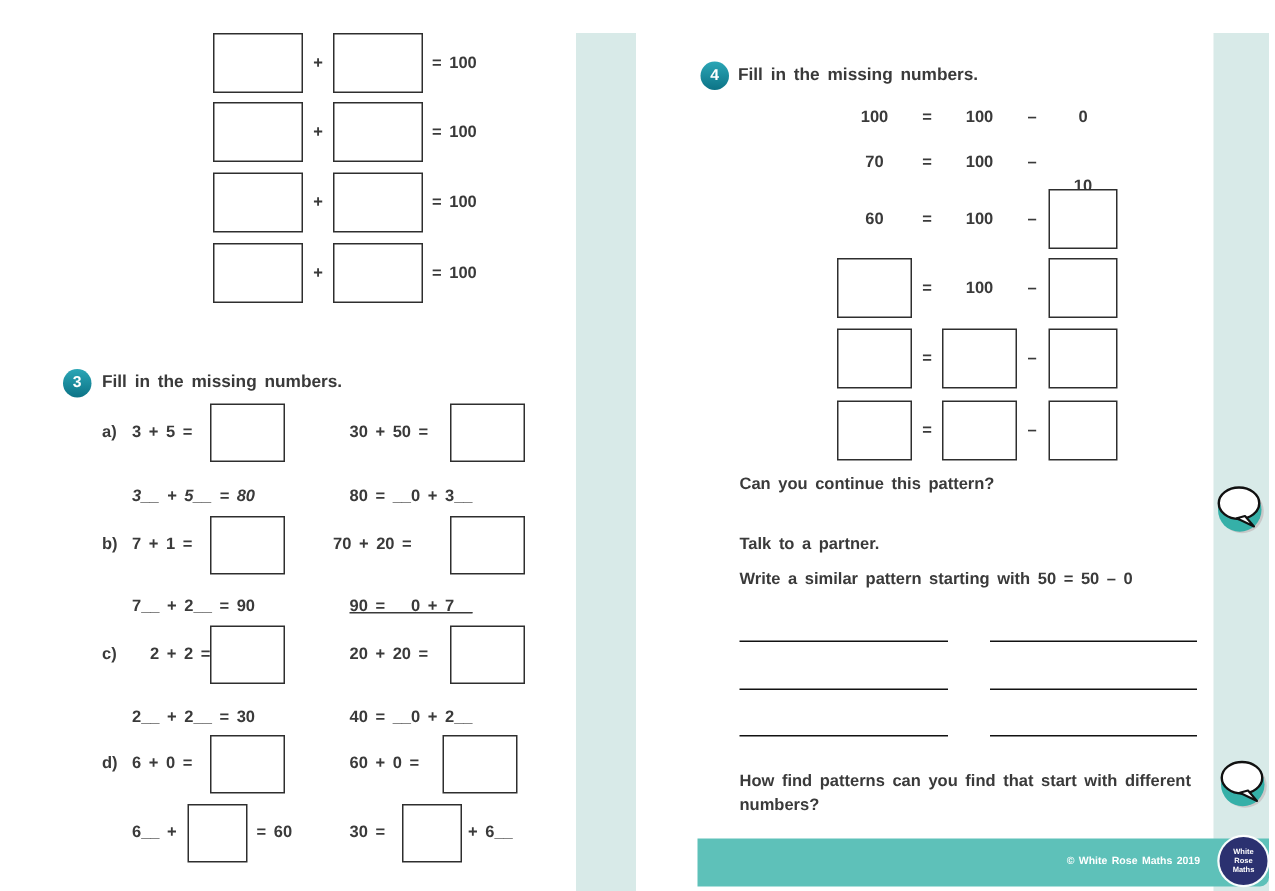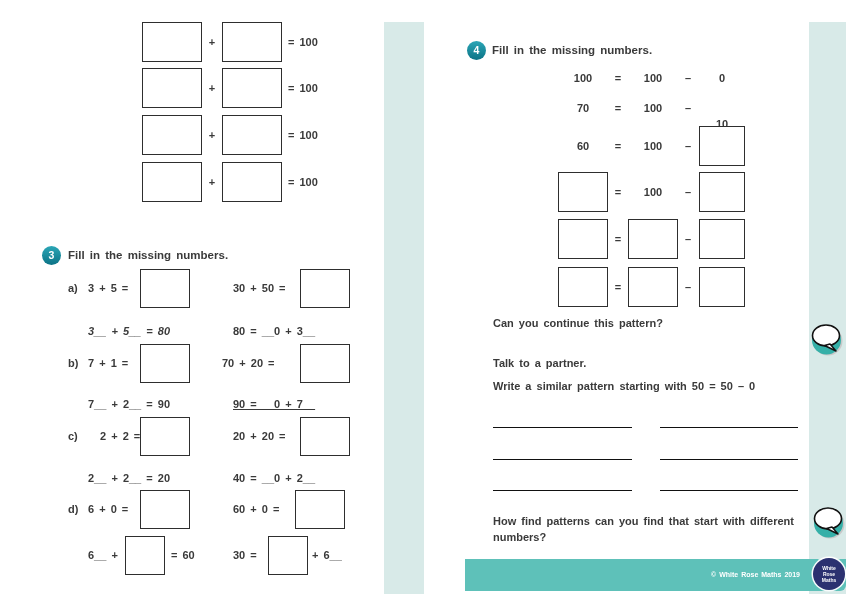--- a/index.html
+++ b/index.html
@@ -83,21 +83,21 @@
   <span class="t" style="left:222px;top:344px;line-height:39px;">70 + 20 =</span>
   <div class="box" style="left:300px;top:344px;width:50px;height:39px;"></div>
   <span class="t" style="left:88px;top:396px;line-height:16px;">7__ + 2__ = 90</span>
   <span class="t" style="left:233px;top:396px;line-height:16px;text-decoration:underline;">90 = __0 + 7__</span>
 
   <span class="t" style="left:68px;top:417px;line-height:39px;">c)</span>
   <span class="t" style="left:88px;top:417px;line-height:39px;margin-left:12px;">2 + 2 =</span>
   <div class="box" style="left:140px;top:417px;width:50px;height:39px;"></div>
   <span class="t" style="left:233px;top:417px;line-height:39px;">20 + 20 =</span>
   <div class="box" style="left:300px;top:417px;width:50px;height:39px;"></div>
-  <span class="t" style="left:88px;top:470px;line-height:16px;">2__ + 2__ = 20</span>
+  <span class="t" style="left:88px;top:470px;line-height:16px;">2__ + 2__ = 30</span>
   <span class="t" style="left:233px;top:470px;line-height:16px;">40 = __0 + 2__</span>
 
   <span class="t" style="left:68px;top:490px;line-height:39px;">d)</span>
   <span class="t" style="left:88px;top:490px;line-height:39px;">6 + 0 =</span>
   <div class="box" style="left:140px;top:490px;width:50px;height:39px;"></div>
   <span class="t" style="left:233px;top:490px;line-height:39px;">60 + 0 =</span>
   <div class="box" style="left:295px;top:490px;width:50px;height:39px;"></div>
 
   <span class="t" style="left:88px;top:536px;line-height:39px;">6__ +</span>
   <div class="box" style="left:125px;top:536px;width:40px;height:39px;"></div>

